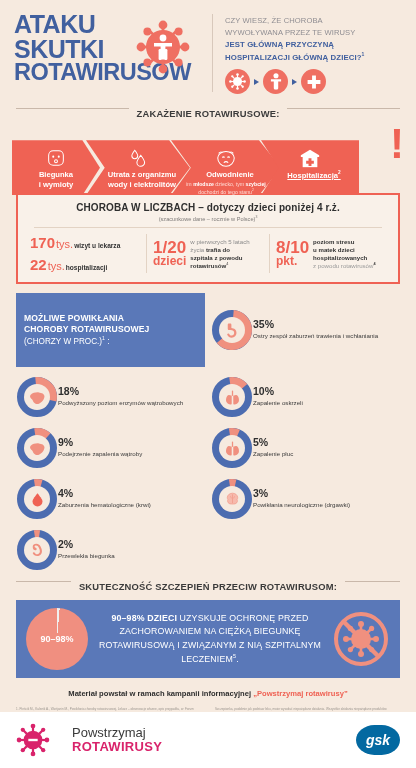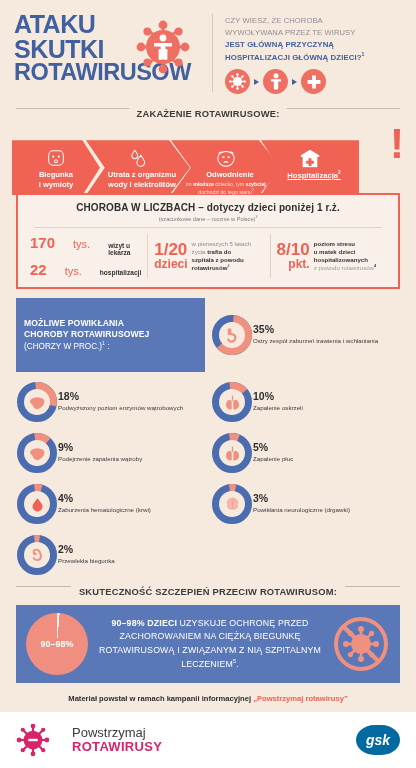--- a/index.html
+++ b/index.html
@@ -57,33 +57,33 @@
   .numbox { margin:7px 16px 0 16px; border:2.5px solid #ef6254; background:#f9f1e9;
             padding:7px 6px 9px 6px; }
   .numbox h3 { text-align:center; font-size:10px; color:#2f2f2f; font-weight:bold; letter-spacing:0.1px; }
   .numbox .sub { text-align:center; font-size:5.6px; color:#7d7a78; margin-top:2px; }
   .numbox .hr { height:1px; background:#e3d3c4; margin:5px 10px 6px 10px; }
   .stats { display:flex; }
   .stat { flex:1; padding:0 6px; display:flex; }
   .stat + .stat { border-left:1px solid #e3d3c4; }
   .big { color:#ef6254; font-weight:bold; }
   .s1 { flex-direction:column; gap:5px; }
-  .s1 .row { display:flex; align-items:baseline; gap:18px; }
+  .s1 .row { display:flex; align-items:baseline; gap:1px; }
   .s1 .n { font-size:15px; }
   .s1 .u { color:#ef6254; font-size:11px; }
   .s1 .d { color:#333; font-size:6.6px; font-weight:bold; }
   .s2 { align-items:center; gap:4px; }
   .s2 .frac { line-height:0.95; }
   .s2 .f1 { font-size:17px; }
   .s2 .f2 { font-size:12px; }
   .s2 .d { font-size:6.1px; line-height:1.32; color:#333; }
   .s2 .d .lt { color:#8a8a8a; }
   .s2 .d b { color:#333; }
   .s3 { align-items:center; gap:4px; }
-  .s3 .frac { line-height:0.95; text-align:right; }
+  .s3 .frac { line-height:0.95; }
   .s3 .f1 { font-size:17px; }
   .s3 .f2 { font-size:12px; }
   .s3 .d { font-size:6.1px; line-height:1.32; color:#333; font-weight:bold; }
   .s3 .d .lt { color:#9a9a9a; font-weight:normal; }
   sup { font-size:0.62em; vertical-align:super; }
 
   
   .comp { margin:9px 16px 0 16px; position:relative; }
   .comp-grid { display:grid; grid-template-columns:1fr 1fr; gap:9px 6px; }
   .comp-hdr { background:#5a78b8; color:#fff; padding:20px 8px; }
@@ -270,21 +270,21 @@
             <path fill="#ef6254" d="M11.4 12.4h3.2v2.6h2.6v3.2h-2.6v2.6h-3.2v-2.6H8.8v-3.2h2.6z"></path>
           </svg>
         </div>
         <div class="chev-lbl shift"><u>Hospitalizacja<sup>2</sup></u></div>
       </div>
     </div>
     <div class="bang">!</div>
   </div>
 
   <div class="numbox">
-    <h3>CHOROBA W LICZBACH – dotyczy dzieci poniżej 1 r.ż.</h3>
+    <h3>CHOROBA W LICZBACH – dotyczy dzieci poniżej 4 r.ż.</h3>
     <div class="sub"><span>(szacunkowe dane – rocznie w Polsce)</span><sup>3</sup></div>
     <div class="hr"></div>
     <div class="stats">
       <div class="stat s1">
         <div class="row">
           <span class="n big">170</span>
           <span class="u">tys.</span>
           <span class="d">wizyt u lekarza</span>
         </div>
         <div class="row">

